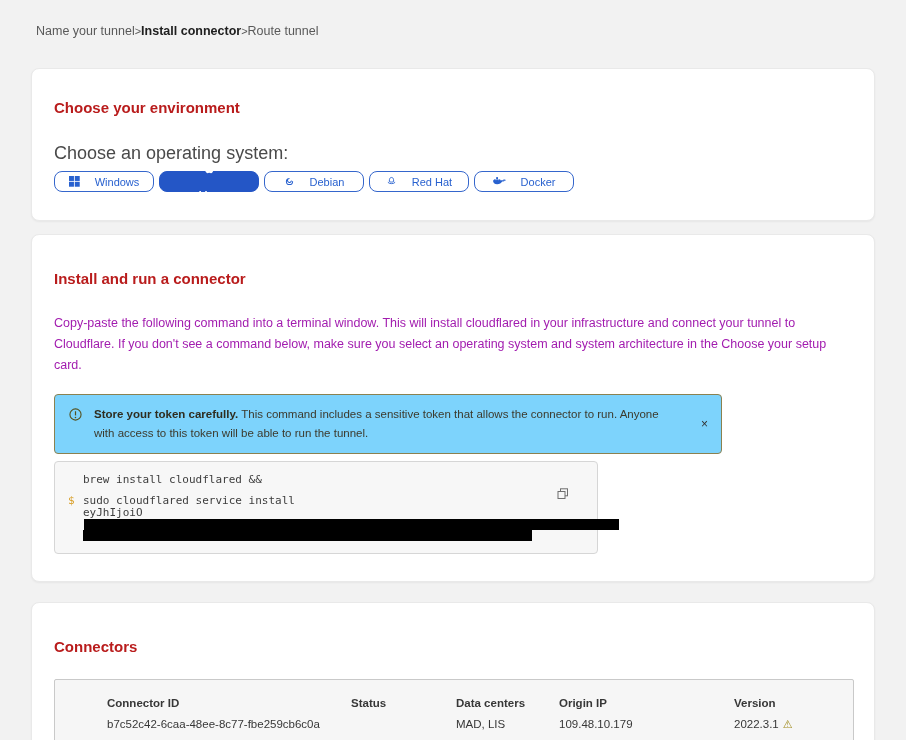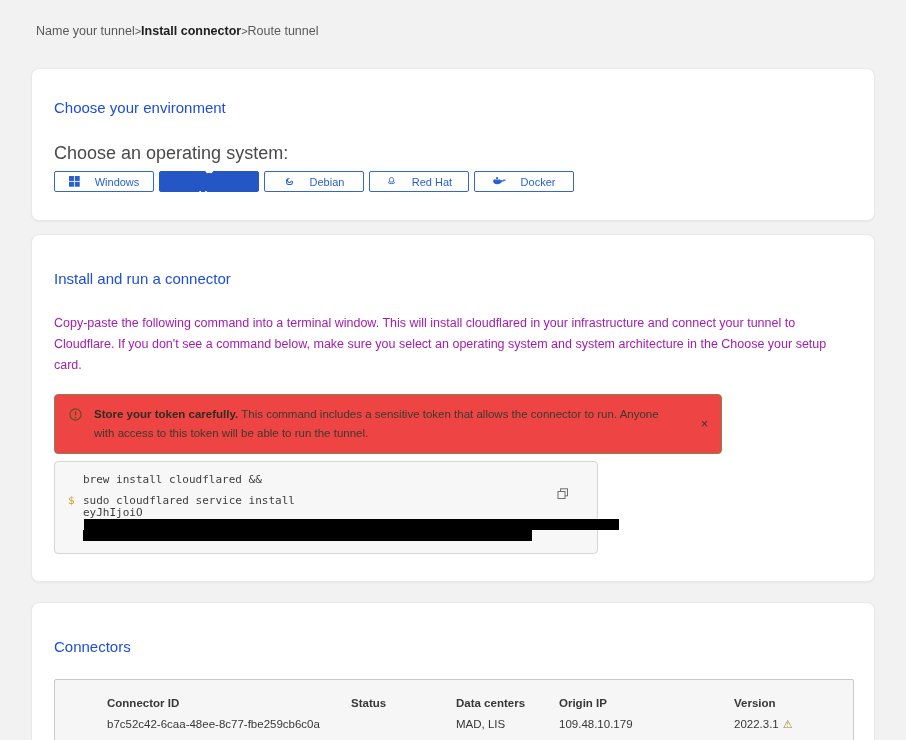--- a/index.html
+++ b/index.html
@@ -18,43 +18,43 @@
   .crumb.active { color: #202020; font-weight: bold; }
   .crumb-sep { color: #595959; font-size: 11px; }
 
   
   .card {
     background: #ffffff;
     border: 1px solid #e9e9e9;
     border-radius: 8px;
     box-shadow: 0 1px 2px rgba(0,0,0,0.05);
   }
-  .card-title { font-size: 15px; font-weight: normal; color: #1d4ed8; }
+  .card-title { font-size: 15px; font-weight: bold; color: #b91c1c; }
 
   
   .card-env { margin-top: 30px; padding: 30px 22px 28px; }
   .os-label { margin-top: 27px; font-size: 18px; color: #4a4a4a; }
   .os-row { margin-top: 7px; display: flex; gap: 5px; }
   .os-btn {
     width: 100px; height: 21px;
     display: inline-flex; align-items: center; justify-content: center; gap: 15px;
-    background: #ffffff; border: 1px solid #3566cc; border-radius: 2px;
+    background: #ffffff; border: 1px solid #3566cc; border-radius: 8px;
     color: #2861cf; font-size: 11px; font-family: "Liberation Sans", sans-serif;
     cursor: pointer;
   }
   .os-btn.selected { background: #2456c6; border-color: #2456c6; color: #ffffff; flex-direction: column; }
   .os-btn svg { display: block; }
 
   
   .card-install { margin-top: 13px; padding: 35px 22px 27px; }
   .install-desc { margin-top: 26px; font-size: 12.5px; line-height: 1.68; color: #a21caf; max-width: 800px; }
 
   .warn-banner {
     position: relative; margin-top: 18px; width: 668px;
-    background: #ef4444; border: 1px solid #8a8150; border-radius: 4px;
+    background: #7dd3fc; border: 1px solid #8a8150; border-radius: 4px;
     padding: 10px 40px 10px 39px;
     font-size: 11.5px; line-height: 1.65; color: #3c3a2d;
   }
   .warn-banner .warn-title { font-weight: bold; color: #2f2d20; }
   .warn-icon { position: absolute; left: 14px; top: 13px; color: #55511f; }
   .warn-close {
     position: absolute; right: 13px; top: 50%; transform: translateY(-50%);
     font-size: 12px; color: #333; background: none; border: none; cursor: pointer; line-height: 1;
     font-family: "Liberation Sans", sans-serif;
   }

